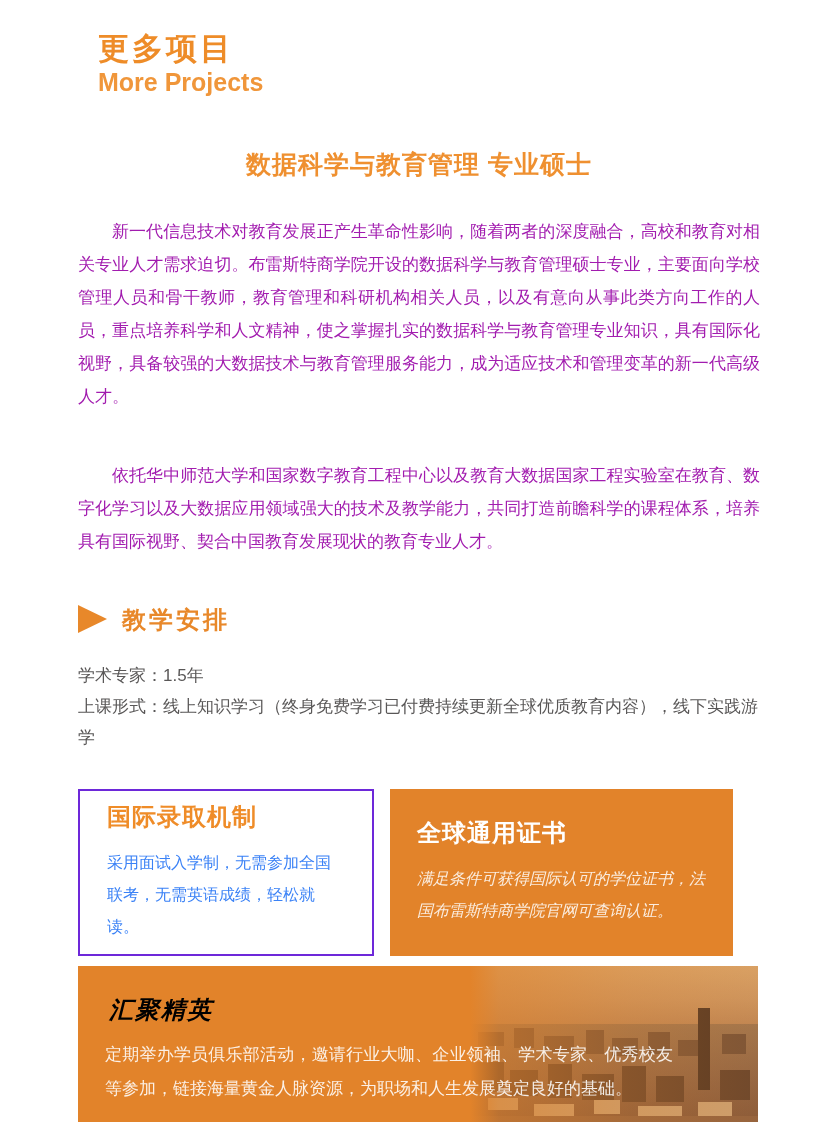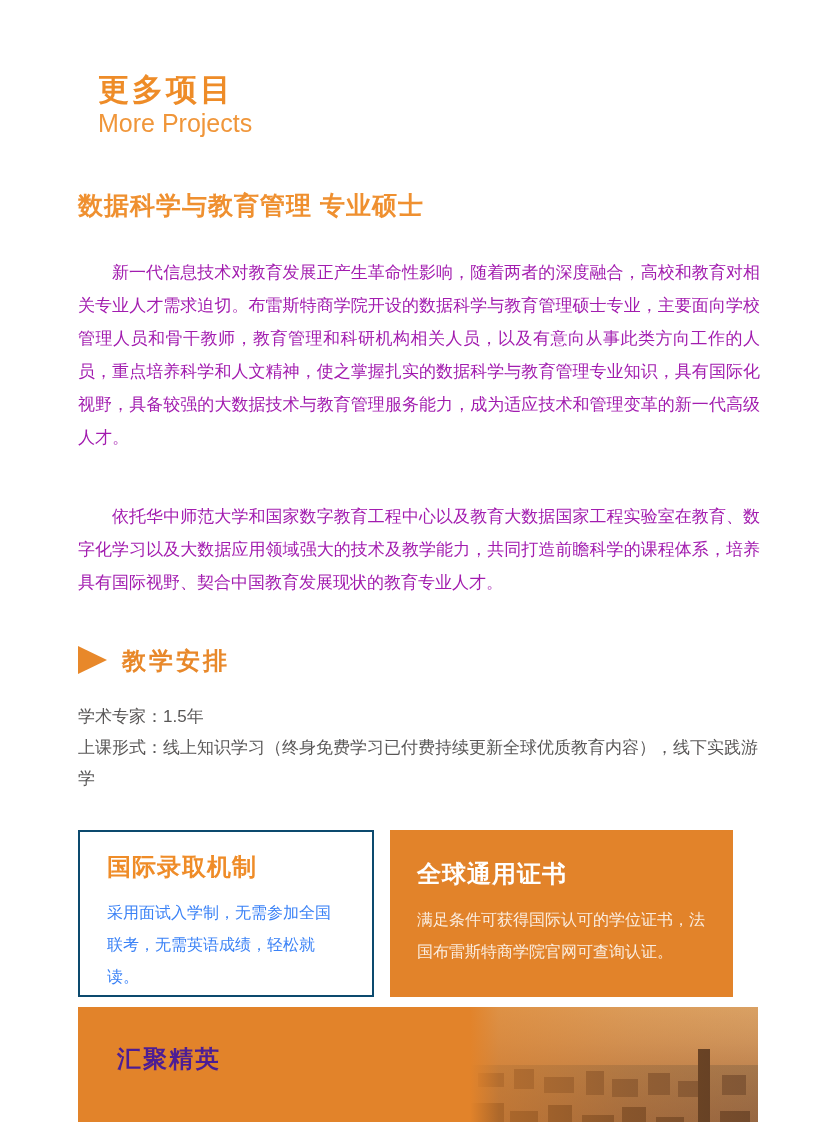--- a/index.html
+++ b/index.html
@@ -17,50 +17,52 @@
   }
   .content {
     margin-left: 78px;
     width: 682px;
   }
 
   
   .header {
     display: flex;
     align-items: flex-start;
-    padding-top: 72px;
+    padding-top: 31px;
   }
   .accent-bar {
     width: 7px;
     background: #ee8c28;
     margin-right: 13px;
   }
   .header-titles h1 {
     margin: 0;
     font-size: 31px;
     font-weight: bold;
     letter-spacing: 3px;
     color: #ee8c28;
     line-height: 36px;
   }
   .header-titles .subtitle {
     margin-top: 1px;
     font-size: 25px;
     color: #f0963a;
     line-height: 28px;
+    font-weight: bold;
   }
 
   
   .program-title {
     margin: 53px 0 0 0;
     font-size: 25px;
     font-weight: bold;
     letter-spacing: 1px;
     color: #ef9030;
     line-height: 30px;
+    text-align: center;
   }
 
   
   .body-par {
     margin: 36px 0 0 0;
     font-size: 17px;
     color: #a21caf;
     line-height: 33px;
     text-align: justify;
     text-indent: 2em;
@@ -95,22 +97,22 @@
     gap: 16px;
     margin-top: 36px;
   }
   .card {
     box-sizing: border-box;
     height: 167px;
   }
   .card-outline {
     width: 296px;
     background: #ffffff;
-    border: 2px solid #0c4a6e;
-    padding: 21px 26px 0 27px;
+    border: 2px solid #6d28d9;
+    padding: 12px 26px 0 27px;
   }
   .card-outline .card-title {
     margin: 0;
     font-size: 24px;
     font-weight: bold;
     letter-spacing: 1px;
     color: #ef8c28;
     line-height: 28px;
   }
   .card-outline .card-body {
@@ -130,20 +132,21 @@
     font-weight: bold;
     letter-spacing: 1px;
     color: #ffffff;
     line-height: 28px;
   }
   .card-filled .card-body {
     margin: 16px 0 0 0;
     font-size: 16px;
     color: rgba(255,255,255,0.85);
     line-height: 32px;
+    font-style: italic;
   }
 
   
   .card-wide {
     position: relative;
     box-sizing: border-box;
     width: 680px;
     height: 166px;
     margin-top: 10px;
     background: #e2832a;
@@ -154,26 +157,27 @@
     position: absolute;
     top: 0;
     right: 0;
     width: 288px;
     height: 166px;
   }
   .city-photo svg { display: block; width: 100%; height: 100%; }
   .card-wide .card-title {
     position: relative;
     z-index: 2;
-    margin: 12px;
+    margin: 4px;
     font-size: 24px;
     font-weight: bold;
     letter-spacing: 2px;
-    color: #4c1d95;
-    line-height: 28px;
+    color: #000000;
+    line-height: 28px;
+    font-style: italic;
   }
   .card-wide .card-body {
     position: relative;
     z-index: 2;
     margin: 14px 0 0 0;
     max-width: 568px;
     font-size: 17px;
     color: rgba(255,255,255,0.88);
     line-height: 34px;
     text-align: justify;
@@ -271,16 +275,17 @@
             <rect x="168" y="140" width="44" height="12"></rect>
             <rect x="228" y="136" width="34" height="14"></rect>
           </g>
           <g fill="#8a5f41">
             <rect x="0" y="150" width="288" height="16"></rect>
           </g>
           <rect x="0" y="0" width="288" height="166" fill="url(#tint)"></rect>
         </svg>
       </div>
       <h3 class="card-title">汇聚精英</h3>
+      <p class="card-body">定期举办学员俱乐部活动，邀请行业大咖、企业领袖、学术专家、优秀校友等参加，链接海量黄金人脉资源，为职场和人生发展奠定良好的基础。</p>
     </div>
 
   </div>
 </div>
 
 </body></html>

